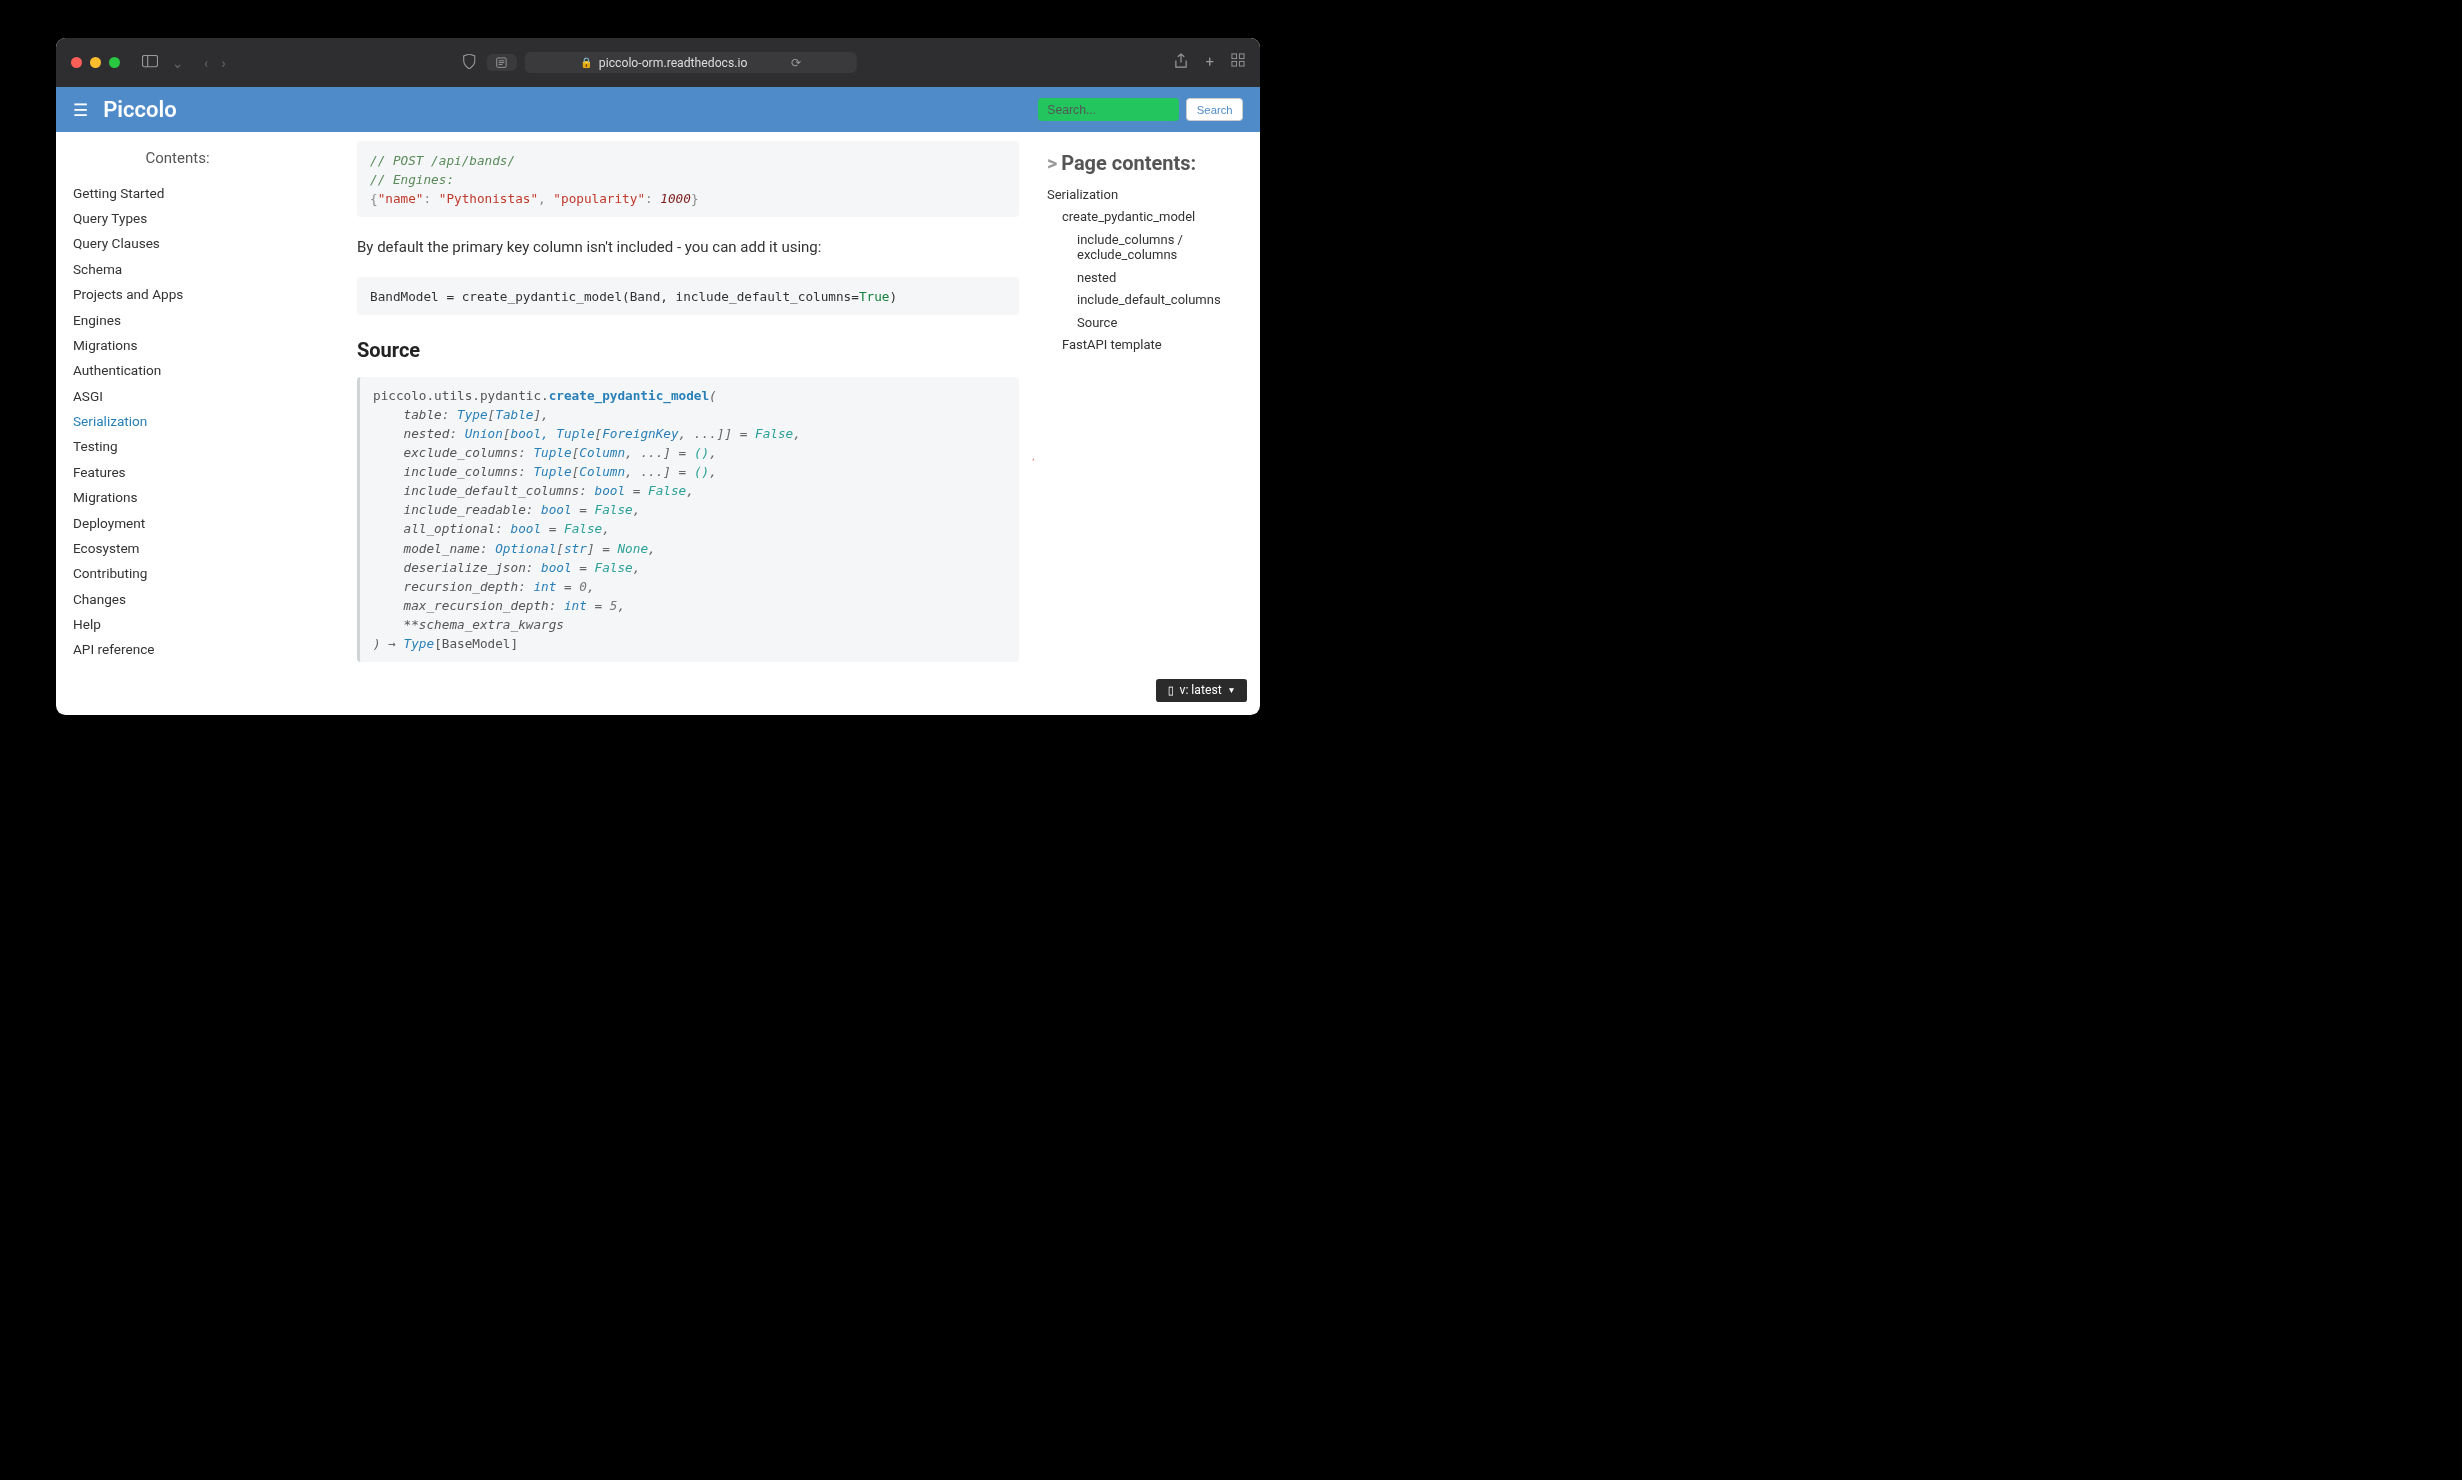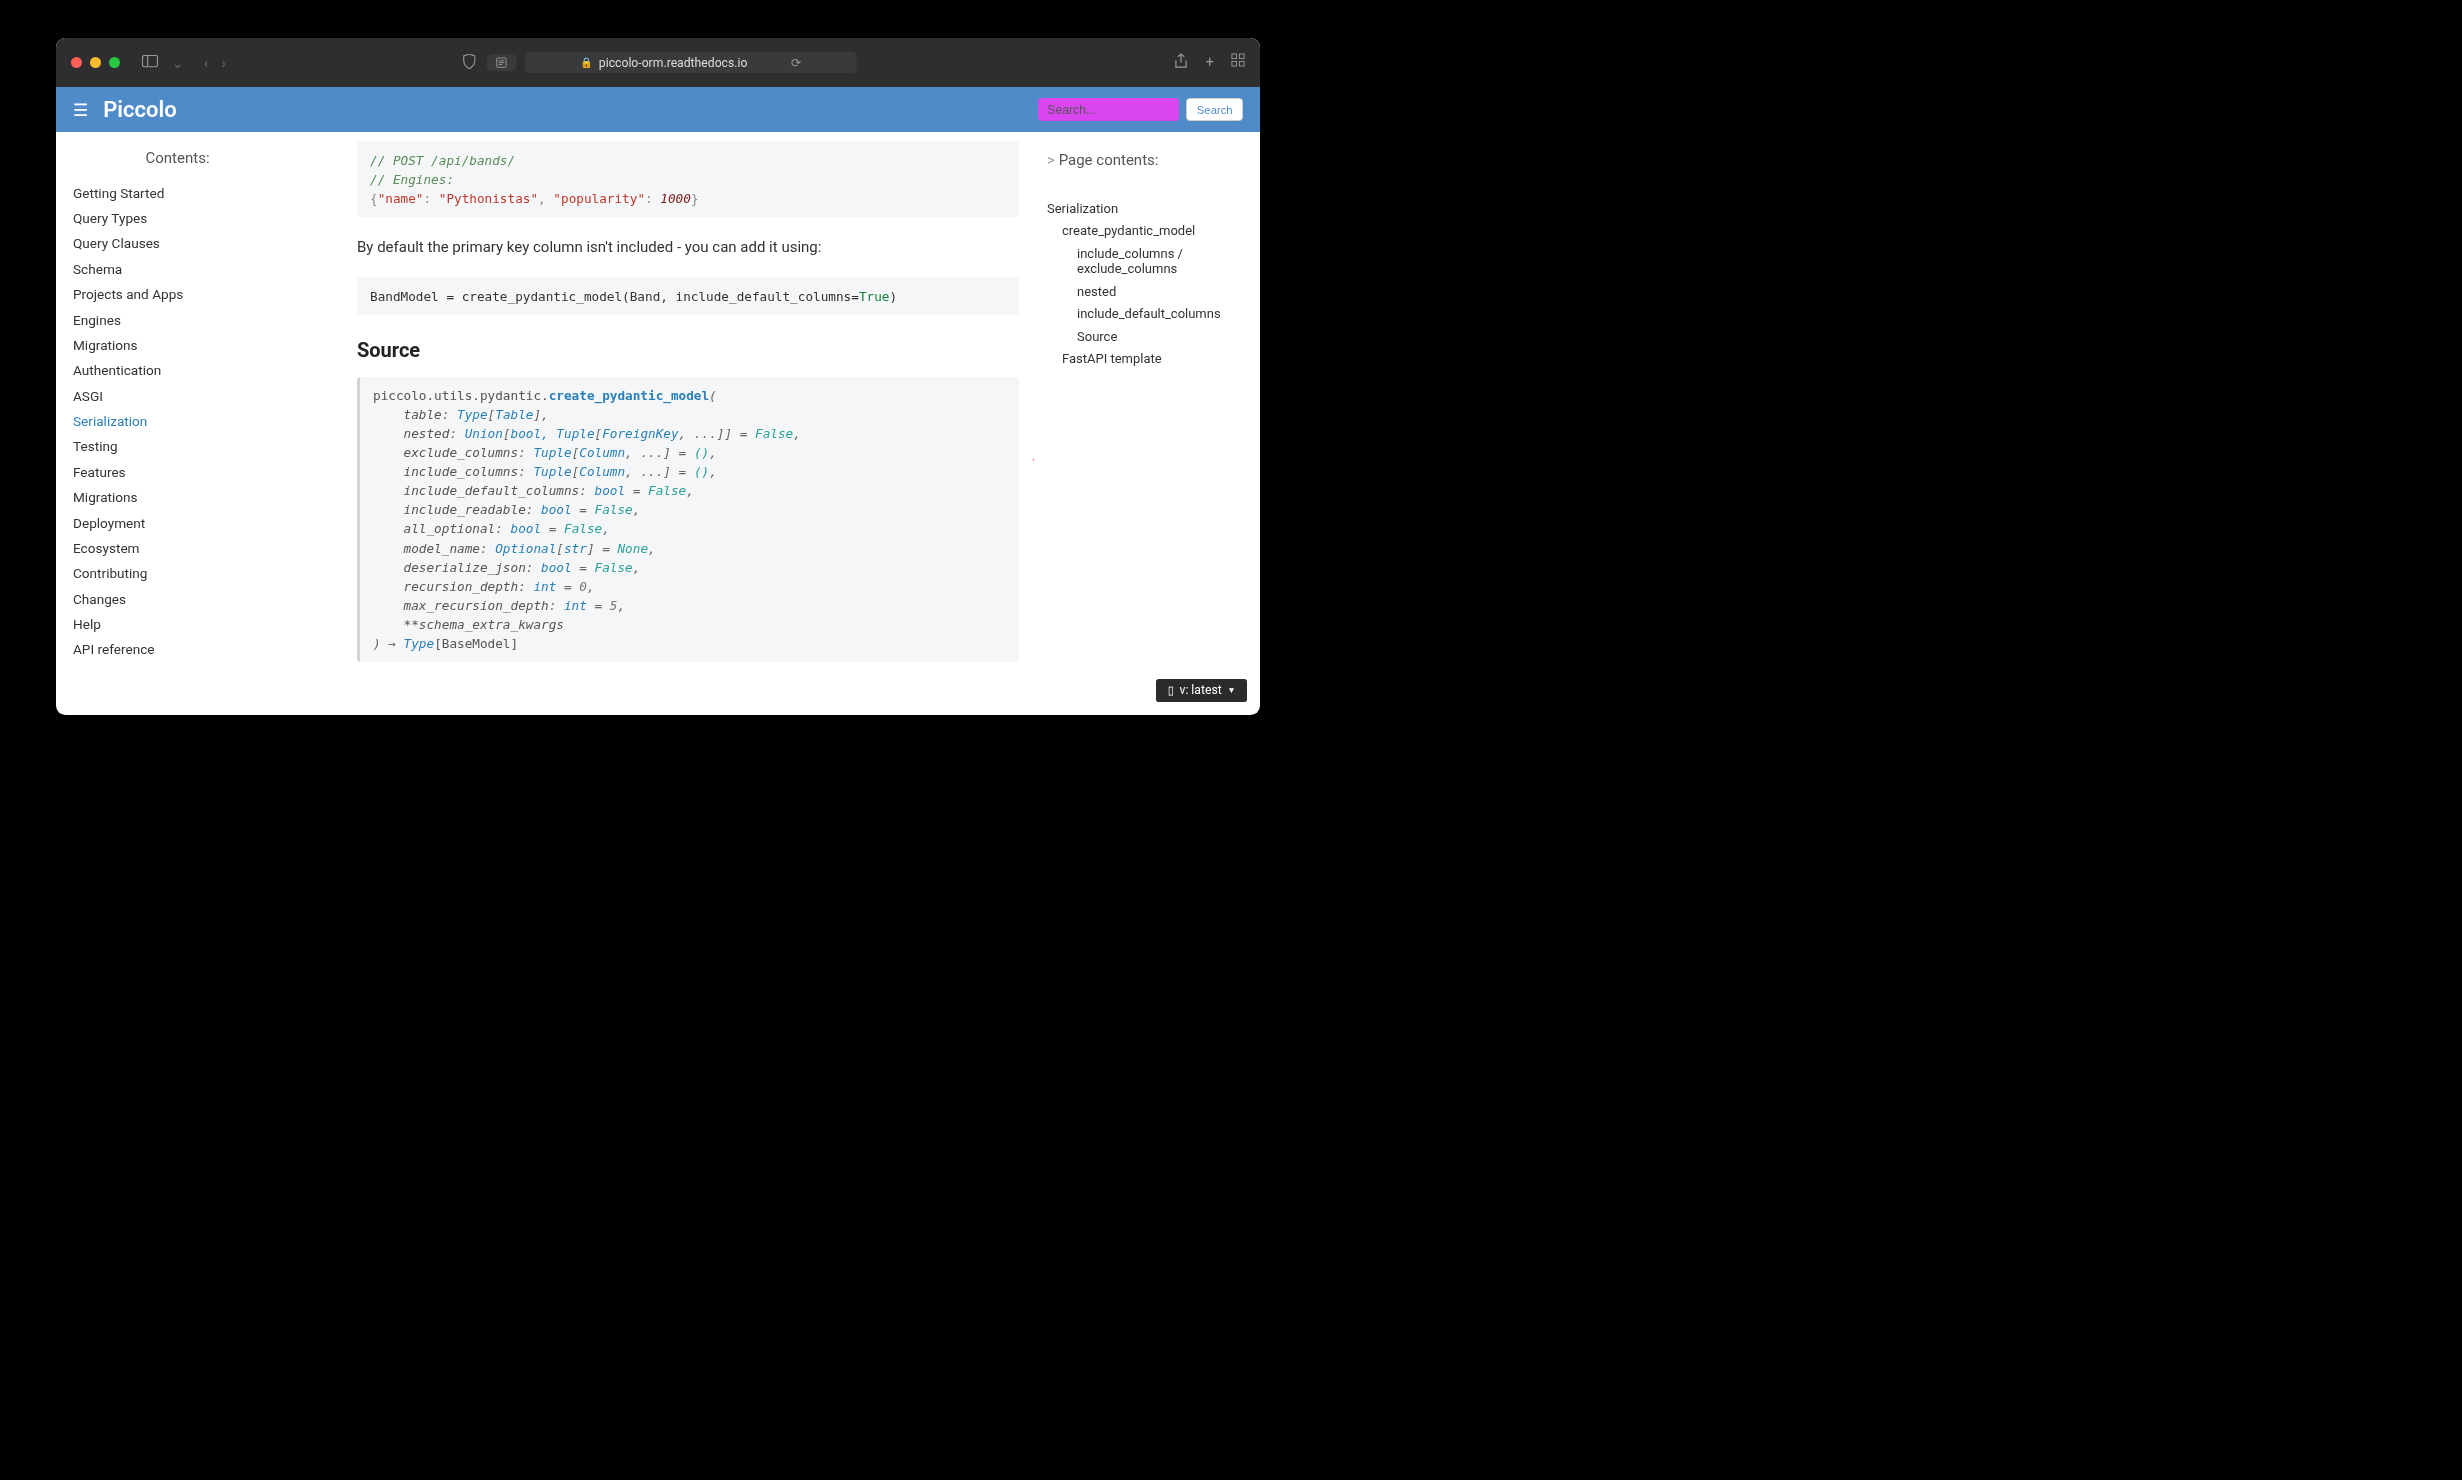--- a/index.html
+++ b/index.html
@@ -20,21 +20,21 @@
 .url-box { background:#3a393c; border-radius:5.6px; padding:2.8px 9.4px; display:flex; align-items:center; gap:3.8px; color:#999;}
 .lock { font-size:10.3px;}
 .url-bar { background:#3a393c; padding:3.8px 56px; border-radius:5.6px; color:#ddd; font-size:12.2px; display:flex; align-items:center; gap:5.6px;}
 .reload { color:#999; margin-left:38px;}
 .tb-right { position:absolute; right:15px; display:flex; gap:17px; color:#999; font-size:15px;}
 
 .header { height: 45px; background: #4f8bc9; display:flex; align-items:center; padding:0 17px; gap:15px; color:#fff;}
 .hamburger { font-size:17px; cursor:pointer;}
 .brand { font-size:22px; font-weight:600;}
 .header-right { margin-left:auto; display:flex; gap:7.5px;}
-.search-input { background:#d946ef; border:none; border-radius:3.8px; padding:4.7px 9.4px; font-size:12.2px; width:141px; color:#333;}
+.search-input { background:#22c55e; border:none; border-radius:3.8px; padding:4.7px 9.4px; font-size:12.2px; width:141px; color:#333;}
 .search-input::placeholder { color:#555;}
 .search-btn { background:#fff; border:0.9px solid #ccc; border-radius:3.8px; padding:3.8px 9.4px; font-size:11.3px; color:#4f8bc9; cursor:pointer;}
 
 .body { display:flex; height:583px;}
 .sidebar-left { width:226px; padding:17px 0 17px 17px; border-right:none;}
 .contents-label { color:#555; font-size:15px; margin-bottom:13px;text-align:center;}
 .nav-list { list-style:none;}
 .nav-list li { font-size:13.6px; padding:4.7px 0; color:#333; cursor:pointer;}
 .nav-list li.active { color:#2980b9;}
 
@@ -53,21 +53,21 @@
 .sig .fn { color:#2980b9; font-weight:600;}
 .sig .param { color:#555; font-style:italic;}
 .sig .type { color:#2980b9; font-style:italic;}
 .sig .val { color:#2aa198; font-style:italic;}
 .sig .num { color:#777; font-style:italic;}
 .sig .p { color:#666; font-style:italic;}
 
 .arrow { position:absolute; top:282px; left:743px; pointer-events:none;}
 
 .sidebar-right { width:226px; padding:19px 13px; font-size:13px;}
-.pc-title { color:#555; font-size:15px; margin-bottom:28px;}
+.pc-title { color:#555; font-size:20px; margin-bottom:8px;font-weight:bold;}
 .pc-title .gt { color:#999; margin-right:3.8px;}
 .toc { list-style:none;}
 .toc li { padding:3.8px 0; color:#333; cursor:pointer;}
 .toc .l1 { padding-left:0;}
 .toc .l2 { padding-left:15px;}
 .toc .l3 { padding-left:30px;}
 
 .version-badge { position:absolute; right:13px; bottom:13px; background:#2b2b2b; color:#fff; font-size:12.2px; padding:4.7px 11.3px; border-radius:2.8px; display:flex; align-items:center; gap:5.6px;}
 .book-icon { font-size:11.3px;}
 .caret { font-size:8.5px;}

